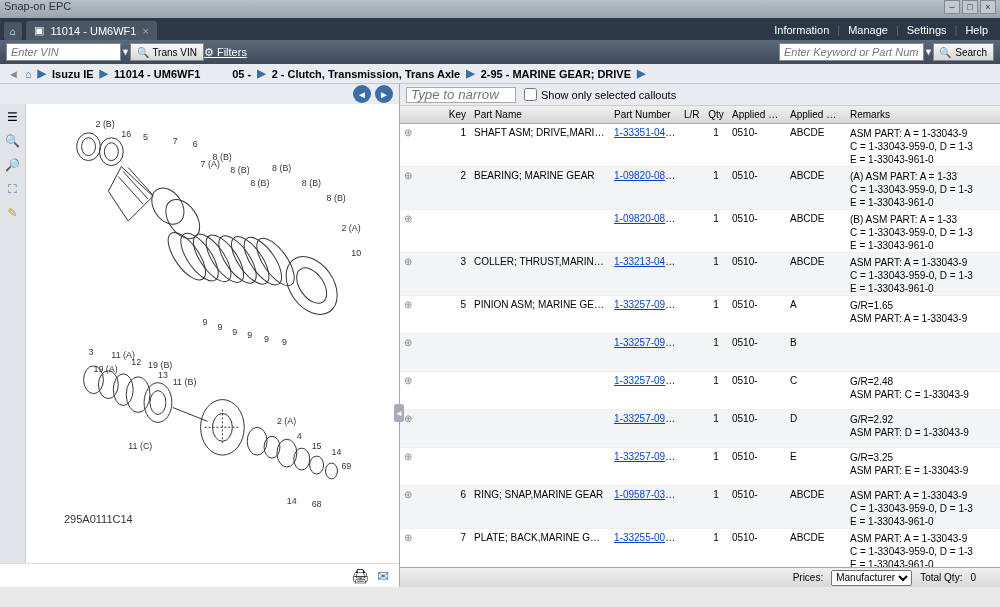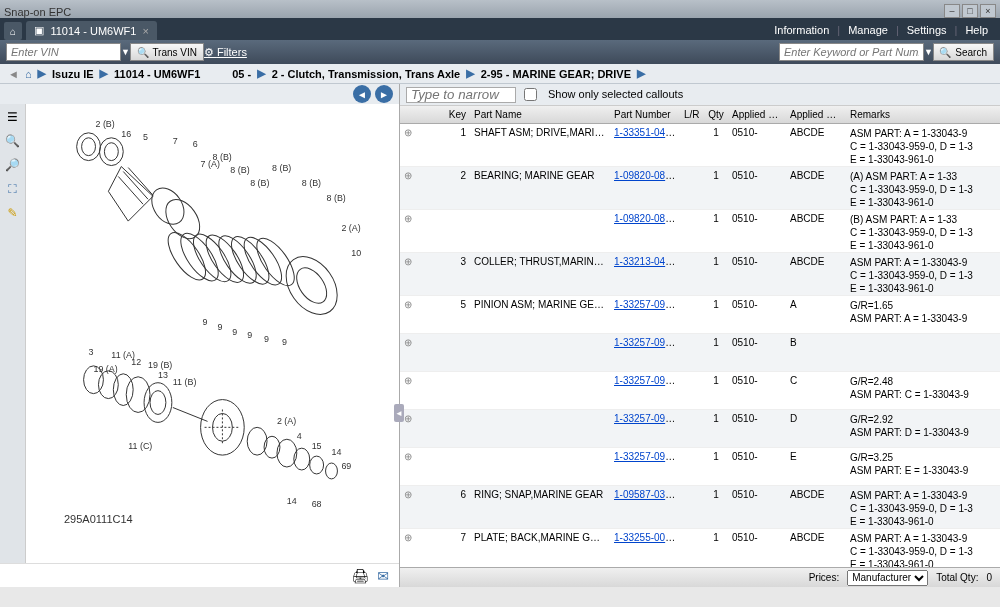--- a/index.html
+++ b/index.html
@@ -1,18 +1,18 @@
 <!DOCTYPE html>
 <html><head>
 <meta charset="utf-8">
 <style>
 * { box-sizing: border-box; margin: 0; padding: 0; font-family: Arial, sans-serif; }
 body { width: 1000px; height: 607px; overflow: hidden; background: #e8e8e8; font-size: 11px; }
 
-.titlebar { height: 18px; background: linear-gradient(#b8c0c8, #9aa4ae); display: flex; align-items: flex-end; padding: 0 4px; color: #333; font-size: 11px; }
+.titlebar { height: 18px; background: linear-gradient(#b8c0c8, #9aa4ae); display: flex; align-items: flex-start; padding: 0 4px; color: #333; font-size: 11px; }
 .titlebar .title { flex: 1; }
 .window-controls { display: flex; gap: 2px; }
 .window-controls span { width: 16px; height: 14px; background: #c0c8d0; border: 1px solid #888; display: flex; align-items: center; justify-content: center; font-size: 9px; }
 
 .tabbar { height: 22px; background: #2b3846; display: flex; align-items: flex-end; padding: 0 4px; }
 .tab-icon { width: 18px; height: 18px; background: #4a5866; margin-right: 4px; display: flex; align-items: center; justify-content: center; color: #fff; font-size: 10px; border-radius: 2px; }
 .tab { background: #4a5866; color: #fff; padding: 3px 8px; border-radius: 3px 3px 0 0; display: flex; align-items: center; gap: 6px; font-size: 11px; }
 .tab .close { color: #aaa; cursor: pointer; }
 .tabbar .spacer { flex: 1; }
 .tabbar .menu { color: #fff; display: flex; gap: 8px; align-items: center; padding: 0 8px 4px 0; }
@@ -41,42 +41,42 @@
 .diagram-nav .navbtn { width: 18px; height: 18px; background: #3a6ea5; color: #fff; border-radius: 50%; display: flex; align-items: center; justify-content: center; font-size: 10px; cursor: pointer; }
 .diagram-img { flex: 1; display: flex; flex-direction: column; padding: 8px; }
 .diagram-svg { flex: 1; }
 .diagram-label { font-size: 11px; color: #333; padding: 4px 30px; }
 .diagram-footer { height: 24px; display: flex; justify-content: flex-end; align-items: center; gap: 8px; padding-right: 10px; border-top: 1px solid #ddd; }
 .diagram-footer span { font-size: 14px; cursor: pointer; }
 
 .right-panel { flex: 1; display: flex; flex-direction: column; background: #fff; position: relative; }
 .right-header { height: 22px; background: #e8ecf0; display: flex; align-items: center; padding: 0 6px; gap: 8px; border-bottom: 1px solid #ccc; }
 .right-header input[type=text] { height: 16px; width: 110px; font-style: italic; color: #888; padding: 0 4px; border: 1px solid #aaa; }
-.right-header label { display: flex; align-items: flex-start; gap: 11px; font-size: 11px; }
+.right-header label { display: flex; align-items: center; gap: 4px; font-size: 11px; }
 
 .table-head { display: flex; background: linear-gradient(#f0f0f0,#d8d8d8); border-bottom: 1px solid #aaa; height: 18px; align-items: center; font-size: 10px; }
 .table-head > div, .row > div { padding: 0 4px; overflow: hidden; white-space: nowrap; text-overflow: ellipsis; }
 .col-expand { width: 20px; flex-shrink: 0; }
 .col-key { width: 50px; flex-shrink: 0; text-align: right; padding-right: 12px; }
 .col-name { width: 140px; flex-shrink: 0; }
 .col-pn { width: 70px; flex-shrink: 0; }
 .col-lr { width: 24px; flex-shrink: 0; }
 .col-qty { width: 24px; flex-shrink: 0; text-align: center; }
 .col-date { width: 58px; flex-shrink: 0; }
 .col-model { width: 60px; flex-shrink: 0; }
 .col-remarks { flex: 1; min-width: 0; }
 
 .table-body { flex: 1; overflow-y: auto; overflow-x: hidden; }
 .row { display: flex; min-height: 38px; align-items: flex-start; padding-top: 3px; border-bottom: 1px solid #eee; font-size: 10px; }
 .row.alt { background: #f2f4f6; }
 .row .expand-icon { color: #888; cursor: pointer; }
 .row .pn-link { color: #0044cc; text-decoration: underline; cursor: pointer; }
 .row .remarks { white-space: normal; line-height: 1.3; }
 
-.statusbar { height: 20px; background: linear-gradient(#f0f0f0,#d8d8d8); border-top: 1px solid #aaa; display: flex; align-items: center; justify-content: flex-end; gap: 8px; padding: 0 8px; font-size: 10px; }
+.statusbar { height: 20px; background: linear-gradient(#f0f0f0,#d8d8d8); border-top: 1px solid #aaa; display: flex; align-items: center; justify-content: flex-end; gap: 8px; padding: 0 24px; font-size: 10px; }
 .statusbar select { font-size: 10px; height: 16px; }
 
 .splitter-handle { position: absolute; left: -6px; top: 320px; width: 10px; height: 18px; background: #aab; border-radius: 2px; font-size: 8px; color: #fff; display: flex; align-items: center; justify-content: center; }
 
 svg { display: block; }
 </style>
 </head>
 <body>
 
 <div class="titlebar">

